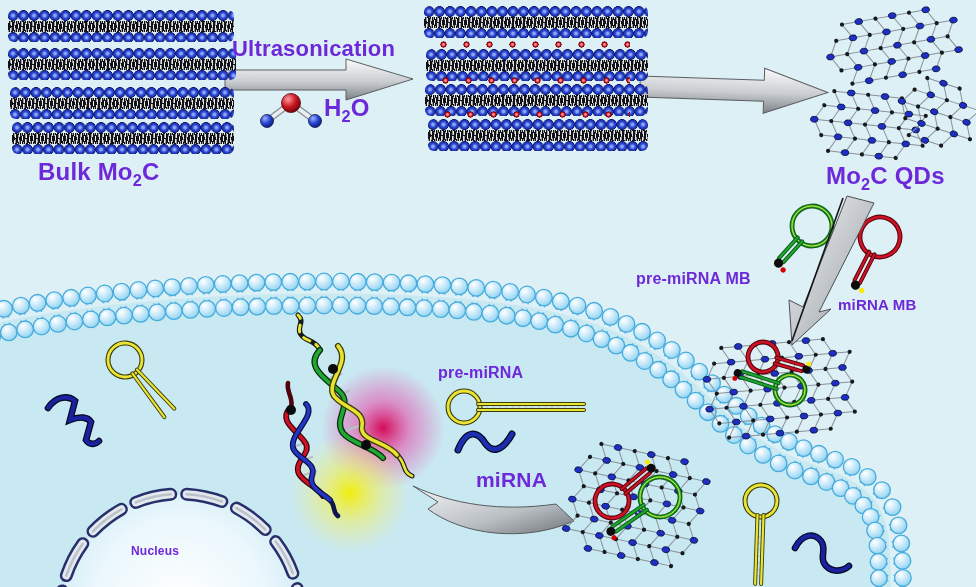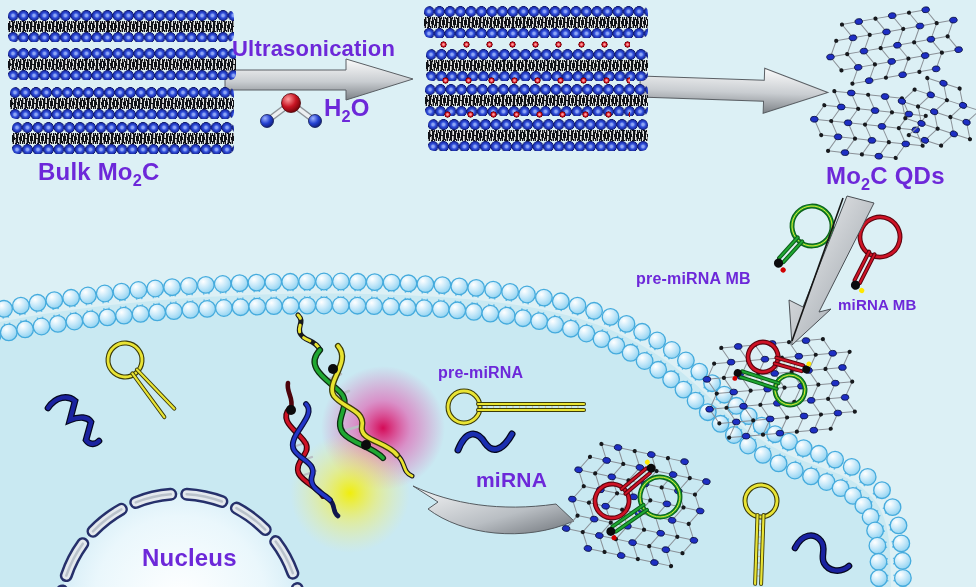--- a/index.html
+++ b/index.html
@@ -1284,14 +1284,14 @@
   </div>
 
   <div class="lbl" style="left:232px;top:36px;font-size:22px;"><span>Ultrasonication</span></div>
   <div class="lbl" style="left:324px;top:94px;font-size:24px;"><span>H</span><sub>2</sub><span>O</span></div>
   <div class="lbl" style="left:38px;top:158px;font-size:24px;text-align:center;"><span>Bulk Mo</span><sub>2</sub><span>C</span></div>
   <div class="lbl" style="left:826px;top:162px;font-size:24px;text-align:center;"><span>Mo</span><sub>2</sub><span>C QDs</span></div>
   <div class="lbl" style="left:636px;top:270px;font-size:16px;"><span>pre-miRNA MB</span></div>
   <div class="lbl" style="left:838px;top:296px;font-size:15px;"><span>miRNA MB</span></div>
   <div class="lbl" style="left:438px;top:364px;font-size:16px;"><span>pre-miRNA</span></div>
   <div class="lbl" style="left:440px;top:468px;font-size:21px;margin-left:36px;"><span>miRNA</span></div>
-  <div class="lbl" style="left:142px;top:544px;font-size:24px;"><span>Nucleus</span></div>
+  <div class="lbl" style="left:131px;top:544px;font-size:12px;"><span>Nucleus</span></div>
 </div>
 
 </body></html>

